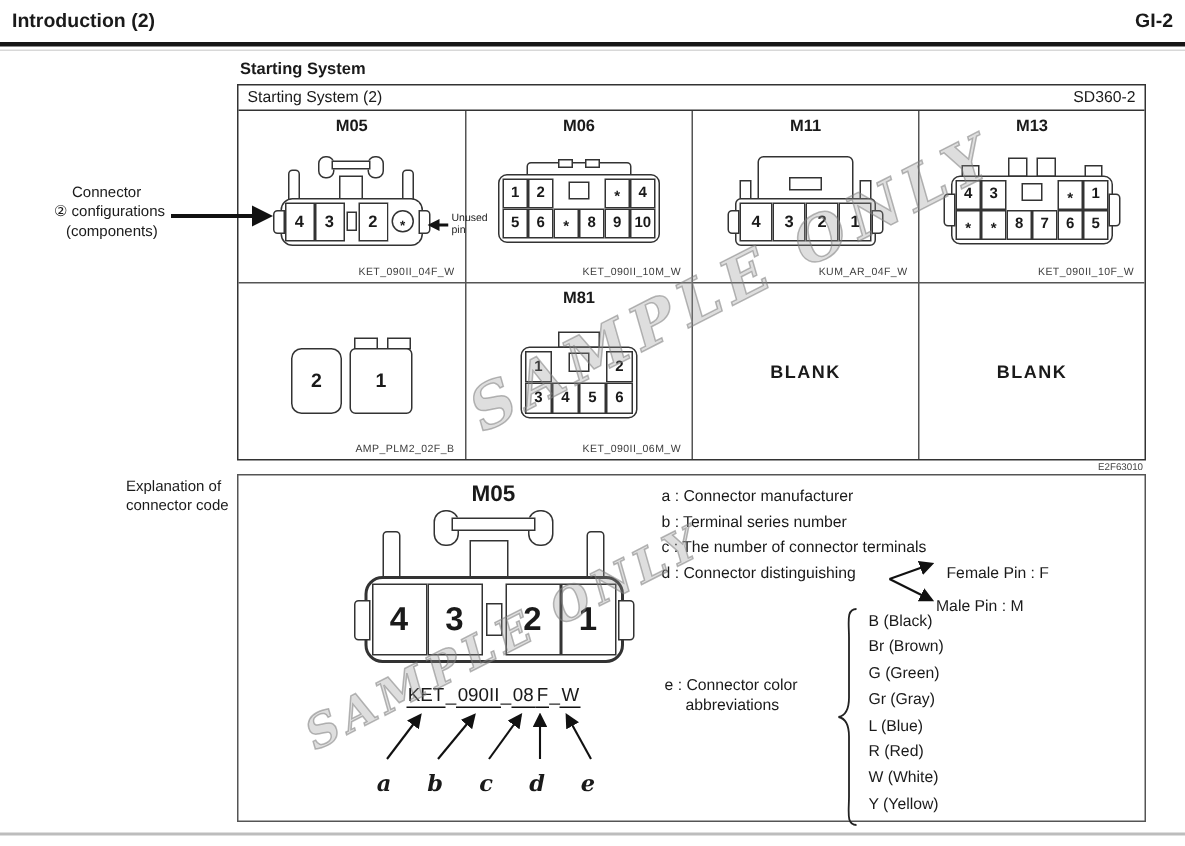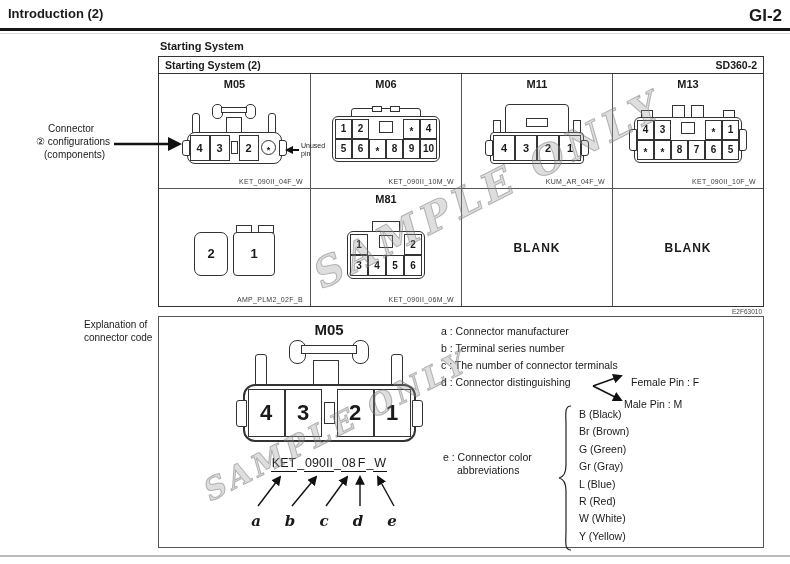--- a/index.html
+++ b/index.html
@@ -3,30 +3,30 @@
 <meta charset="utf-8">
 <style>
   html,body{margin:0;padding:0;background:#fff;}
   .page{position:relative;width:790px;height:564px;background:#fff;overflow:hidden;
         font-family:"Liberation Sans",sans-serif;color:#1a1a1a;}
 
   
   .hdr{position:absolute;left:0;top:0;width:790px;height:28px;border-bottom:3px solid #161616;}
   .hdr::after{content:"";position:absolute;left:0;right:0;bottom:-6px;height:1px;background:#d8d8d8;}
   .hdr-left{position:absolute;left:8px;top:6px;font-size:13px;font-weight:bold;}
-  .hdr-right{position:absolute;right:8px;top:6px;font-size:17px;font-weight:bold;}
+  .hdr-right{position:absolute;right:8px;top:6px;font-size:13px;font-weight:bold;}
   .page-bottom-rule{position:absolute;left:0;top:555px;width:790px;height:2px;background:#bdbdbd;}
 
   
   .section-title{position:absolute;left:160px;top:40px;font-size:11px;font-weight:bold;}
 
   
   .tbl{position:absolute;left:158px;top:56px;width:604px;border:1px solid #333;background:#fff;}
   .tbl-title-row{height:16px;display:flex;justify-content:space-between;align-items:center;
-                 padding:0 6px;border-bottom:1px solid #333;font-size:10.5px;font-weight:bold;}
+                 padding:0 6px;border-bottom:1px solid #333;font-size:10.5px;font-weight:normal;}
   .grid{display:grid;grid-template-columns:repeat(4,1fr);grid-template-rows:114px 118px;}
   .gcell{position:relative;background:transparent;}
   .gcell{border-left:1px solid #555;}
   .gcell:nth-child(4n+1){border-left:none;}
   .gcell:nth-child(n+5){border-top:1px solid #555;}
   .cell-title{text-align:center;font-weight:bold;font-size:11px;padding-top:4px;}
   .conn-wrap{position:absolute;left:0;right:0;top:18px;bottom:13px;display:flex;align-items:center;justify-content:center;}
   .part-code{position:absolute;right:7px;bottom:3px;font-size:7px;color:#3d3d3d;letter-spacing:.3px;}
   .blank{position:absolute;inset:0;display:flex;align-items:center;justify-content:center;
          font-weight:bold;font-size:12px;letter-spacing:1px;}

